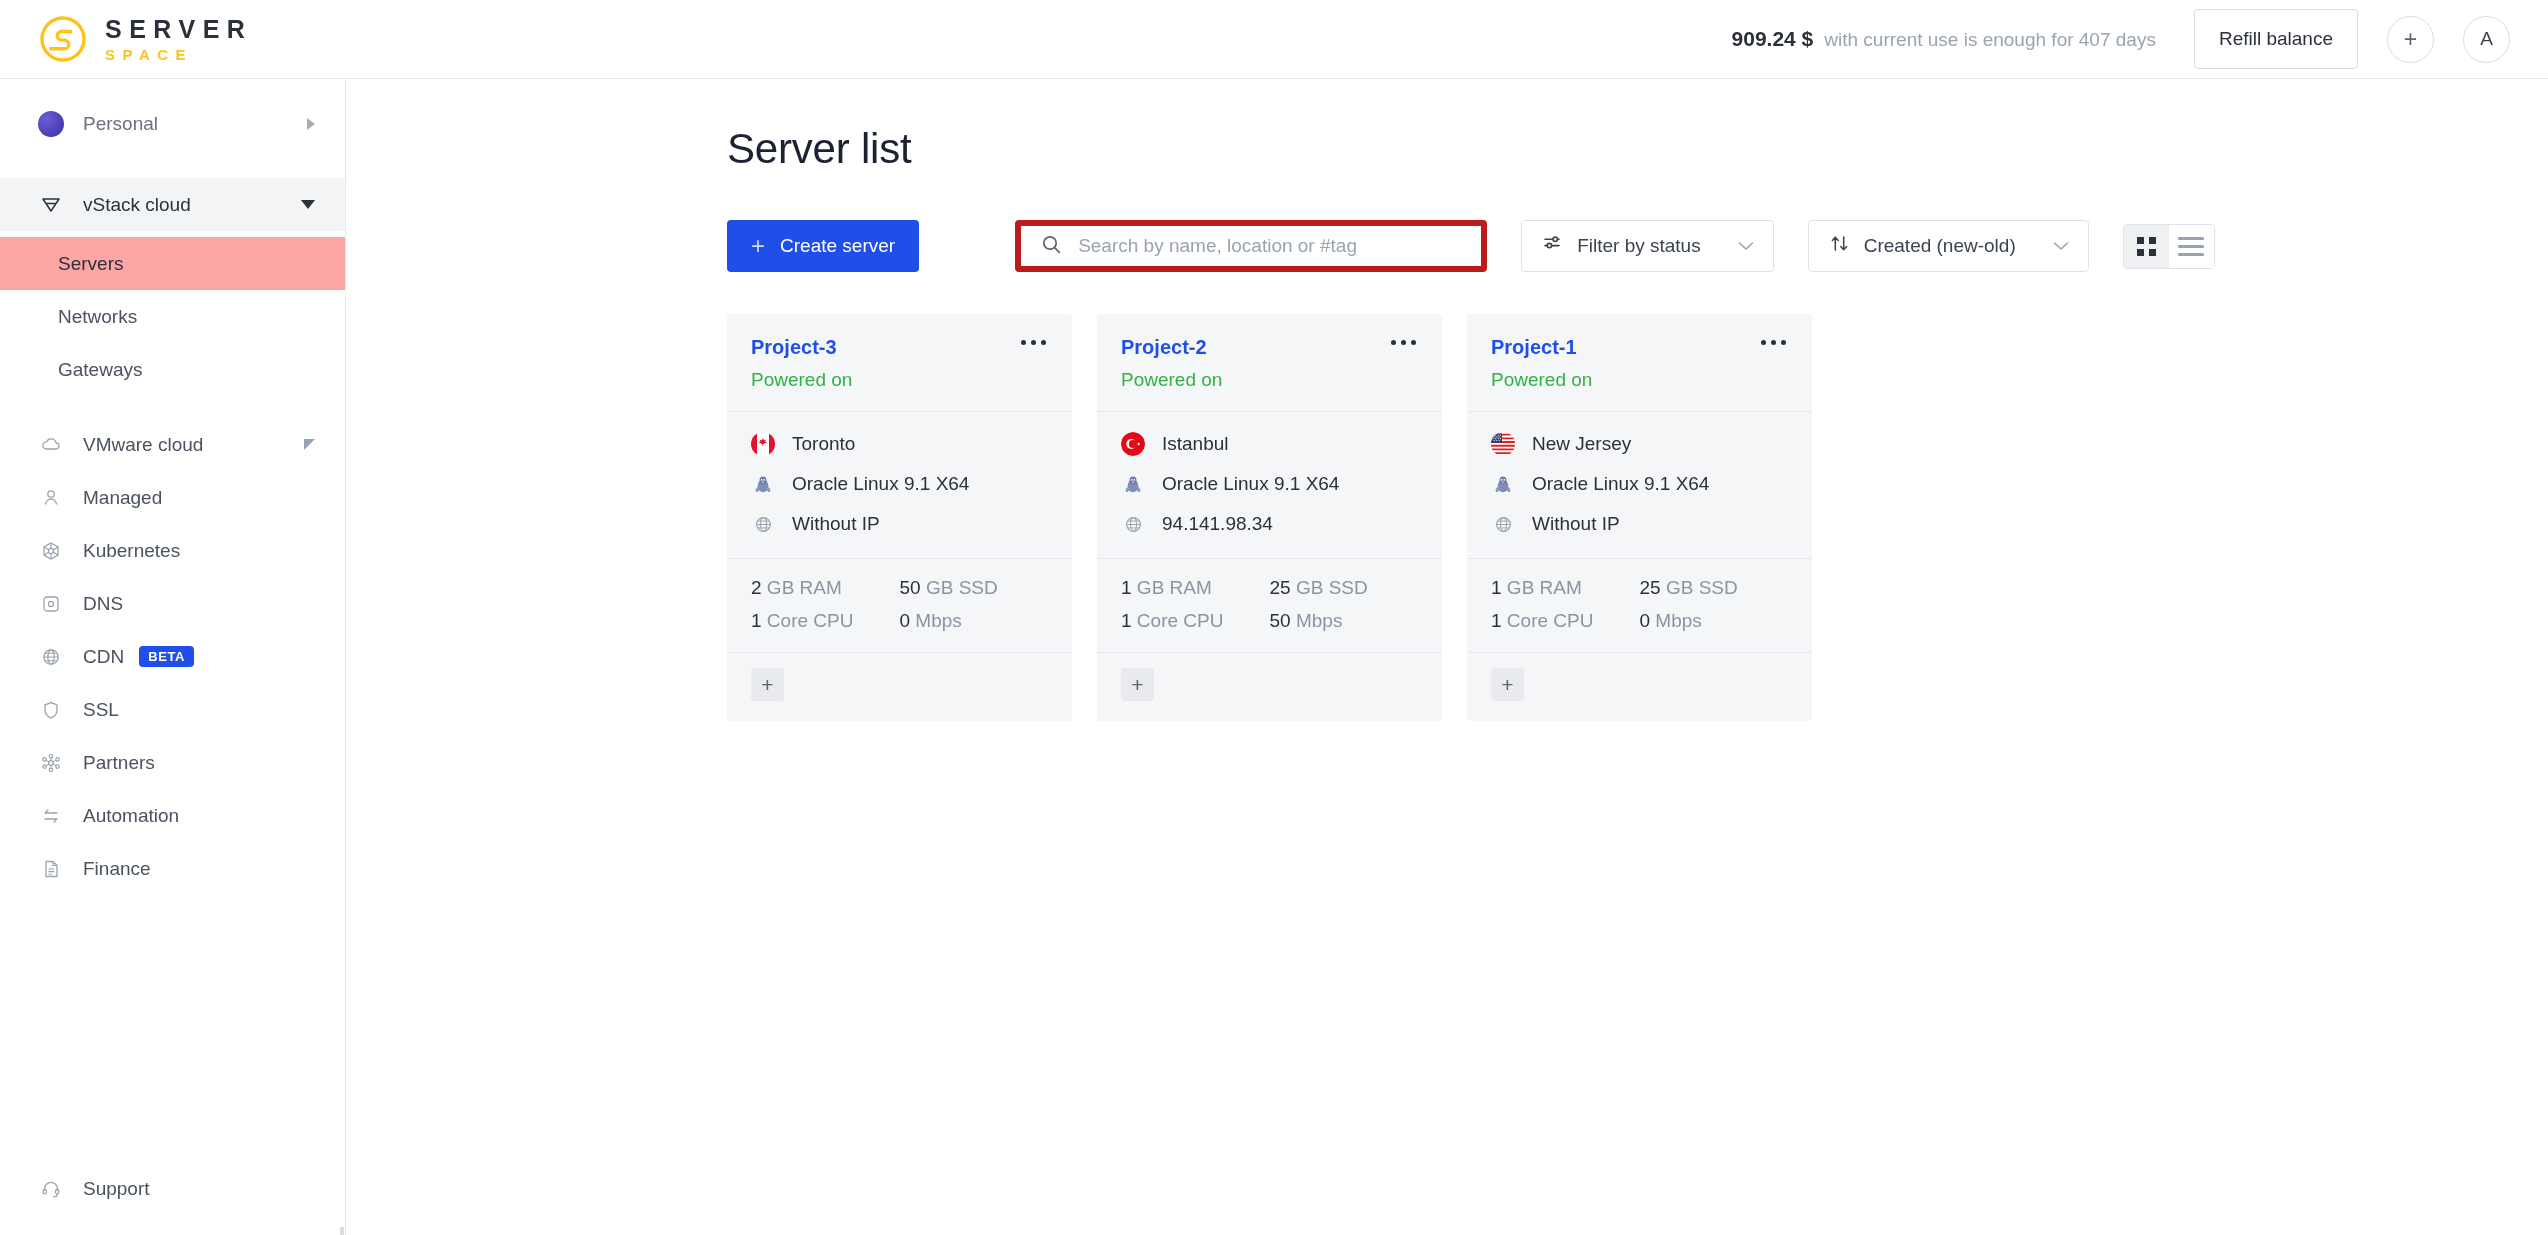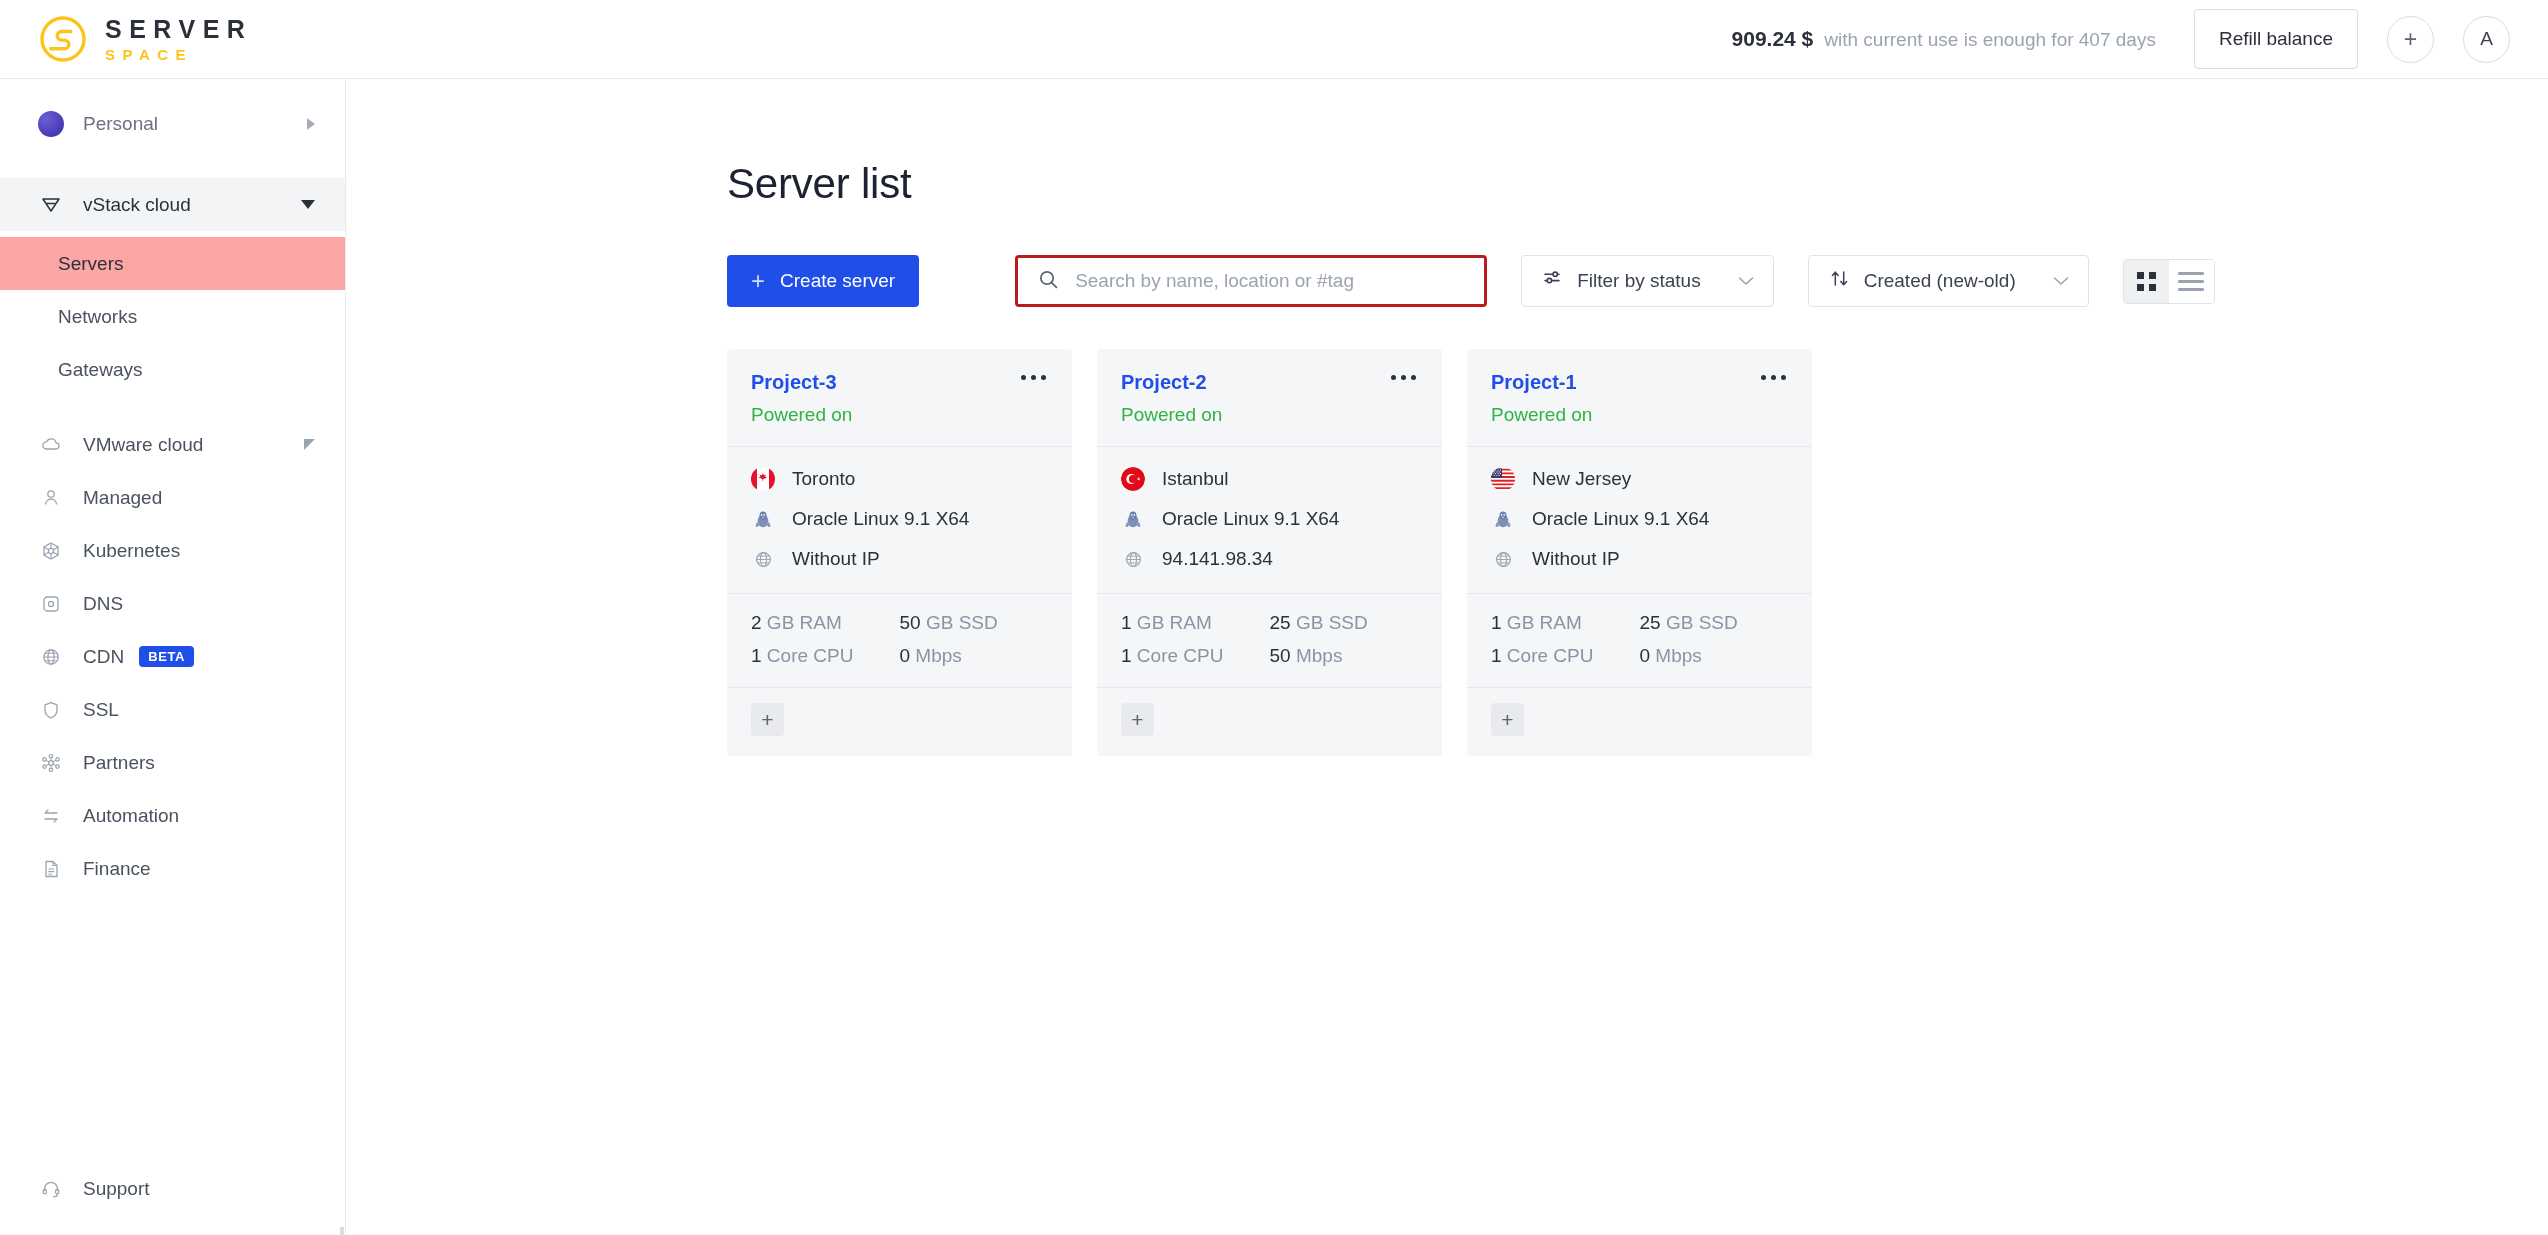--- a/index.html
+++ b/index.html
@@ -119,41 +119,41 @@
   .sb-scroll {
     position: absolute; right: 1px; bottom: 0;
     width: 4px; height: 8px; background: #d8dce3;
   }
 
   
   .main {
     flex: 1; min-width: 0;
     border-top: 1px solid #e7e9ee;
     background: #fff;
-    padding: 81px 0 0 0;
+    padding: 46px 0 0 0;
     overflow: hidden;
   }
   .main-inner { padding-left: 381px; }
   .page-title {
     font-size: 42px; font-weight: normal; color: #1d2233;
     margin-bottom: 47px; letter-spacing: -.2px;
   }
   .toolbar { display: flex; align-items: center; height: 52px; margin-bottom: 42px; }
   .btn-create {
     height: 52px; padding: 0 24px;
     background: #1f4fe8; color: #fff;
     border: none; border-radius: 4px; cursor: pointer;
     font-size: 19px; font-family: inherit;
     display: flex; align-items: center; gap: 15px; white-space: nowrap;
   }
   .btn-create .plus { font-size: 24px; font-weight: 300; line-height: 1; color: #cfdcff; }
   .search-box {
     margin-left: 96px;
     width: 472px; height: 52px;
-    border: 3px solid #b91c1c; border-radius: 4px;
+    border: 6px solid #b91c1c; border-radius: 4px;
     display: flex; align-items: center; gap: 16px;
     padding: 0 20px; background: #fff;
   }
   .search-box input {
     border: none; outline: none; flex: 1;
     font-size: 19px; font-family: inherit; color: #3b4252; background: transparent;
   }
   .search-box input::placeholder { color: #9aa3b0; }
   .dd {
     margin-left: 34px; height: 52px;

